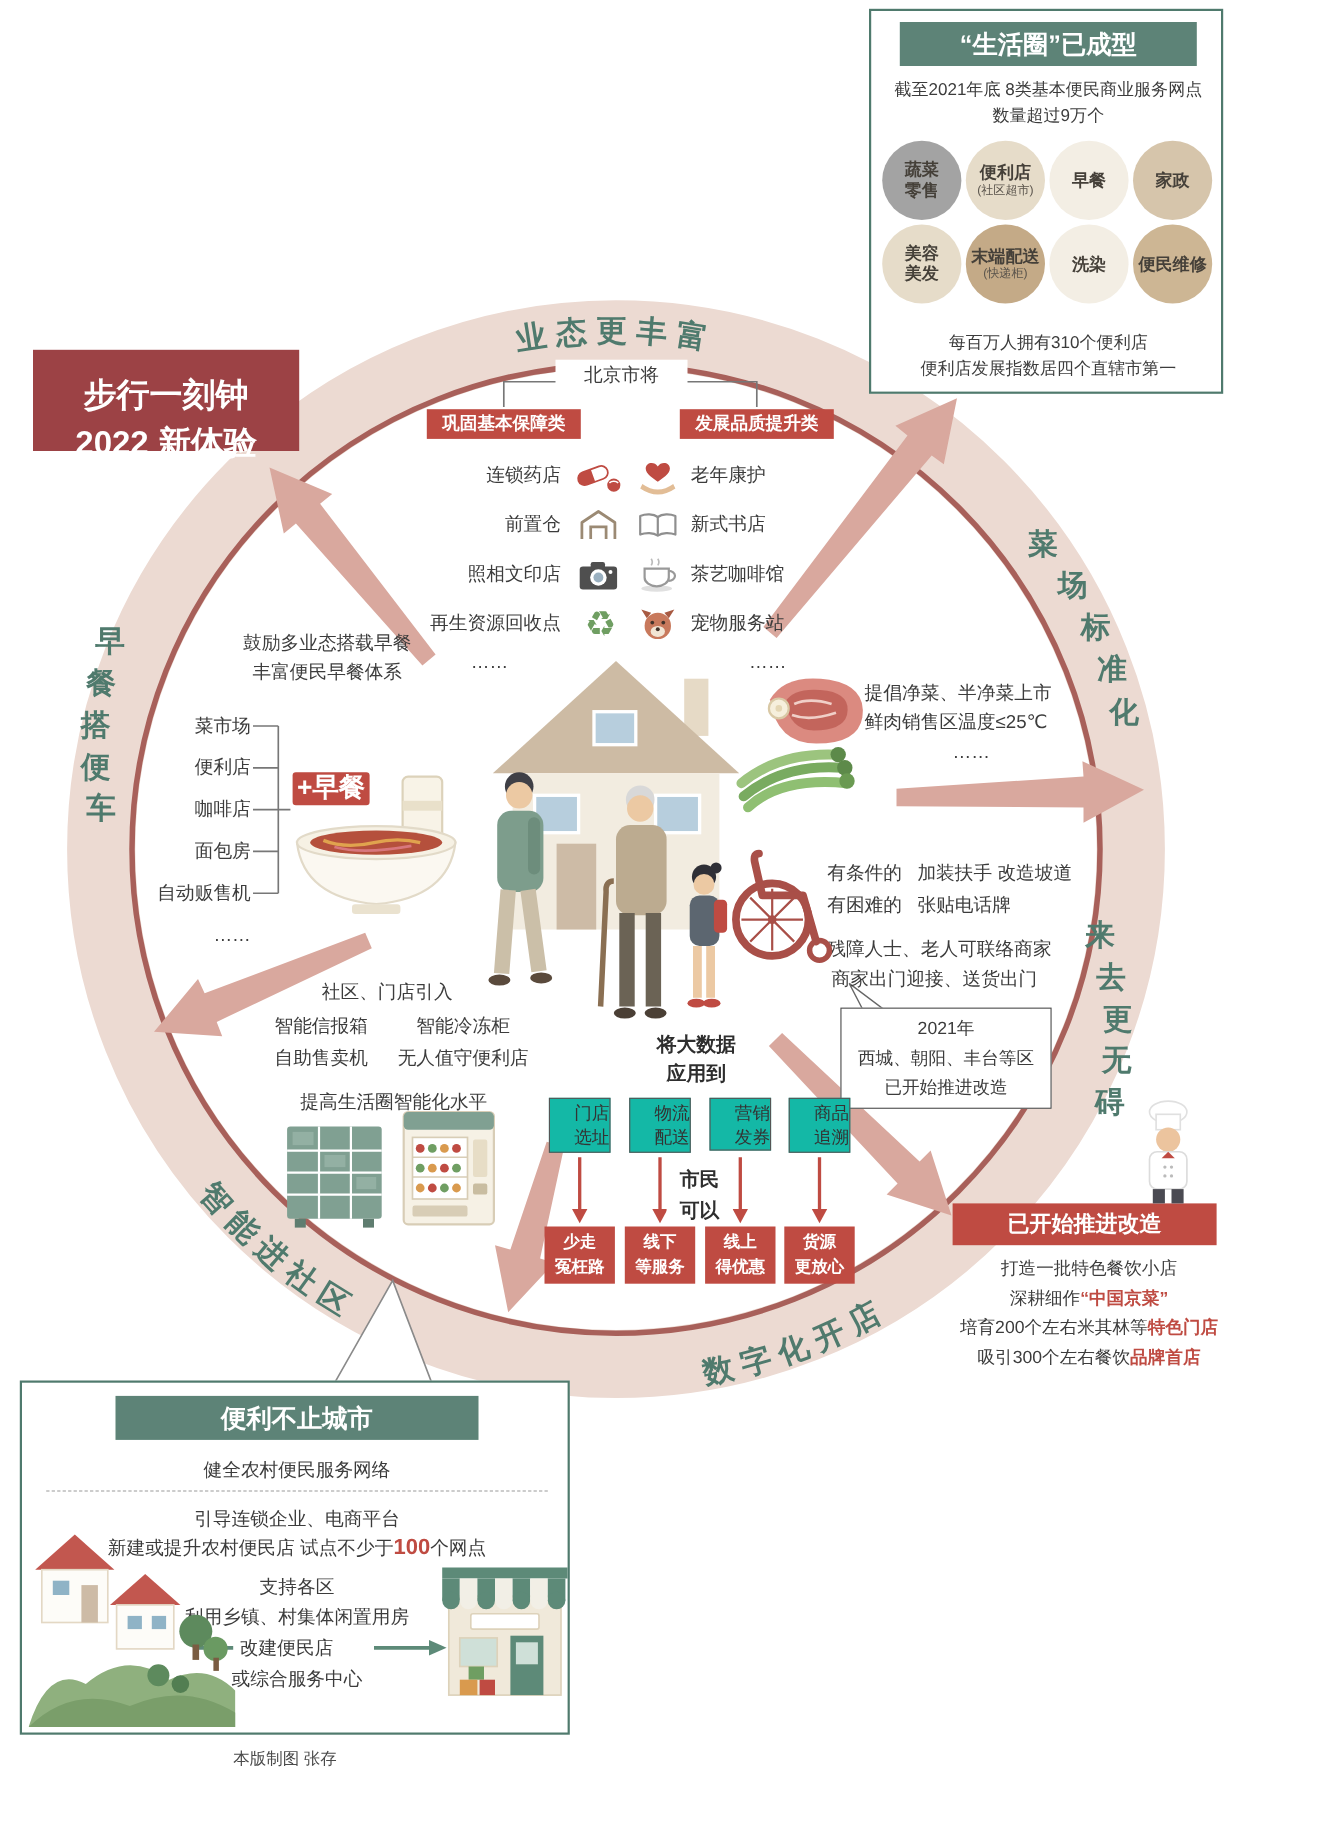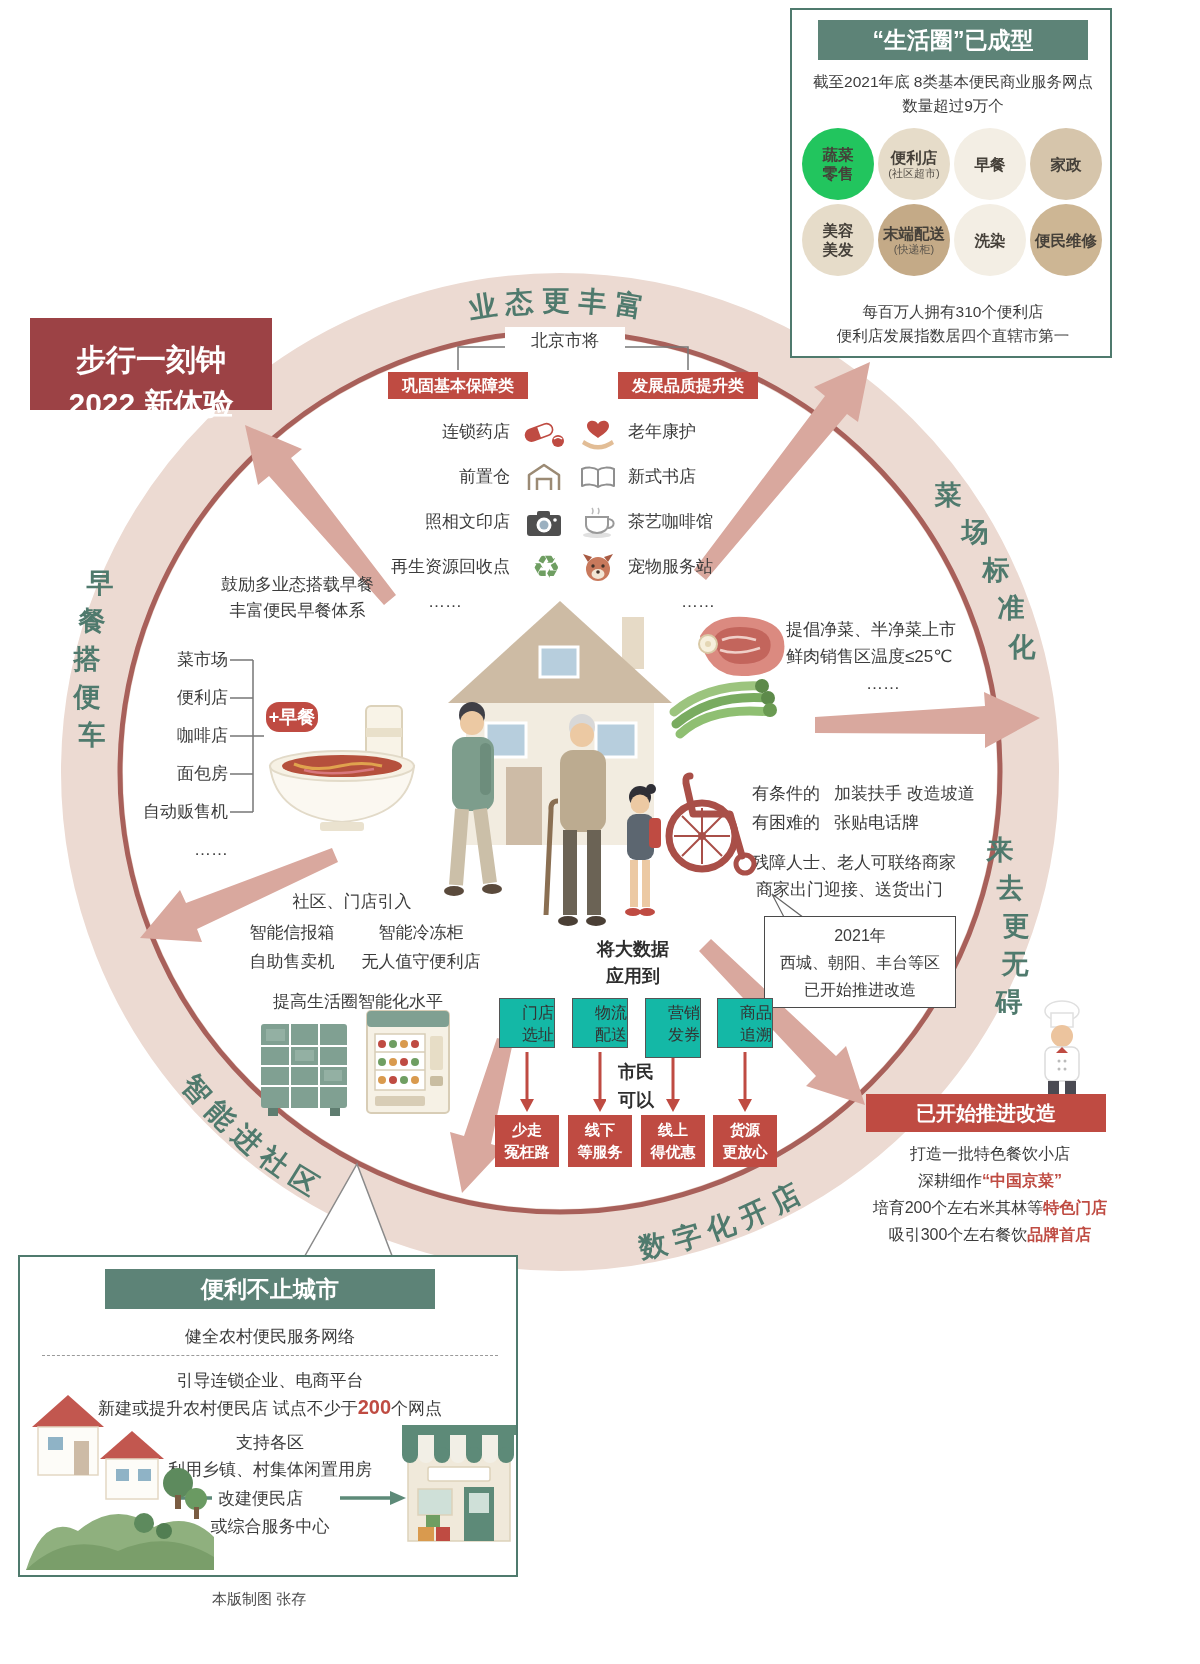--- a/index.html
+++ b/index.html
@@ -96,21 +96,21 @@
 <div class="abs title-box" style="left:30px;top:318px;width:242px;height:92px">
   <div>步行一刻钟</div>
   <div>2022 新体验</div>
 </div>
 
 <div class="gbox" style="left:790px;top:8px;width:322px;height:350px">
   <div class="gheader" style="left:26px;top:10px;width:270px;height:40px">“生活圈”已成型</div>
   <div class="abs small ctr" style="left:0;top:60px;width:322px">截至2021年底 8类基本便民商业服务网点</div>
   <div class="abs small ctr" style="left:0;top:84px;width:322px">数量超过9万个</div>
 
-  <div class="lc-circle" style="left: 10px; top: 118px; background: #22c55e;">
+  <div class="lc-circle" style="left: 10px; top: 118px; background: #a3a3a3;">
     <div class="lc-label">蔬菜</div>
     <div class="lc-label">零售</div>
   </div>
   <div class="lc-circle" style="left: 86px; top: 118px; background: rgb(230, 220, 201);">
     <div class="lc-label">便利店</div>
     <div class="lc-sub">(社区超市)</div>
   </div>
   <div class="lc-circle" style="left: 162px; top: 118px; background: rgb(243, 238, 228);">
     <div class="lc-label">早餐</div>
   </div>
@@ -216,21 +216,21 @@
   <div>丰富便民早餐体系</div>
 </div>
 <div class="abs t17 right lh38" style="left:118px;top:641px;width:110px">
   <div>菜市场</div>
   <div>便利店</div>
   <div>咖啡店</div>
   <div>面包房</div>
   <div>自动贩售机</div>
   <div>……</div>
 </div>
-<div class="abs redlabel" style="left:266px;top:702px;width:52px;height:30px;font-size:18px;line-height:30px;border-radius:13px">+早餐</div>
+<div class="abs redlabel" style="left:266px;top:702px;width:70px;height:30px;font-size:24px;line-height:30px;border-radius:3px">+早餐</div>
 <div class="abs" style="left:254px;top:700px">
   <svg width="180" height="155" viewBox="0 0 180 155">
     <rect x="112" y="6" width="36" height="74" rx="5" fill="#f8f3e7" stroke="#dcd2ba" stroke-width="2"></rect>
     <rect x="112" y="28" width="36" height="9" fill="#e9e0ca"></rect>
     <path d="M16 66 Q22 116 88 122 Q154 116 160 66 Z" fill="#fbf8f1" stroke="#e2dac8" stroke-width="2"></path>
     <ellipse cx="88" cy="66" rx="72" ry="15" fill="#f6f1e4" stroke="#e2dac8" stroke-width="2"></ellipse>
     <ellipse cx="88" cy="66" rx="60" ry="11" fill="#b5503c"></ellipse>
     <path d="M40 64 q20 8 46 2 q22 -5 42 0" stroke="#e0a34e" stroke-width="3" fill="none"></path>
     <path d="M50 70 q26 7 70 -1" stroke="#d8777d" stroke-width="2.5" fill="none"></path>
     <rect x="66" y="122" width="44" height="9" rx="3" fill="#eae2cf"></rect>
@@ -369,21 +369,21 @@
   <div>应用到</div>
 </div>
 <div class="abs appbox" style="left:499px;top:998px;width:56px;height:50px">
   <div>门店</div>
       <div>选址</div>
 </div>
 <div class="abs appbox" style="left:572px;top:998px;width:56px;height:50px">
   <div>物流</div>
       <div>配送</div>
 </div>
-<div class="abs appbox" style="left:645px;top:998px;width:56px;height:60px">
+<div class="abs appbox" style="left:645px;top:998px;width:56px;height:48px">
   <div>营销</div>
       <div>发券</div>
 </div>
 <div class="abs appbox" style="left:717px;top:998px;width:56px;height:50px">
   <div>商品</div>
       <div>追溯</div>
 </div>
 <div class="abs ctr bold lh28" style="left:606px;top:1058px;width:60px;font-size:18px;color:#2e2e2e;background:#fff">
   <div>市民</div>
   <div>可以</div>
@@ -427,21 +427,21 @@
   <div><span>培育200个左右米其林等</span><span class="red-em">特色门店</span></div>
   <div><span>吸引300个左右餐饮</span><span class="red-em">品牌首店</span></div>
 </div>
 
 <div class="gbox" style="left:18px;top:1255px;width:500px;height:322px">
   <div class="gheader" style="left:85px;top:12px;width:330px;height:40px">便利不止城市</div>
   <div class="abs t17 ctr" style="left:0;top:66px;width:500px">健全农村便民服务网络</div>
   <div class="abs dash" style="left:22px;top:98px;width:456px"></div>
   <div class="abs t17 ctr" style="left:0;top:110px;width:500px">引导连锁企业、电商平台</div>
   <div class="abs t17 ctr" style="left:0;top:137px;width:500px">
-    <span>新建或提升农村便民店 试点不少于</span><span class="rnum">200</span><span>个网点</span>
+    <span>新建或提升农村便民店 试点不少于</span><span class="rnum">100</span><span>个网点</span>
   </div>
   <div class="abs t17 ctr" style="left:0;top:172px;width:500px">支持各区</div>
   <div class="abs t17 ctr" style="left:0;top:199px;width:500px">利用乡镇、村集体闲置用房</div>
   <div class="abs t17" style="left:198px;top:228px;width:120px">改建便民店</div>
   <div class="abs t17 ctr" style="left:0;top:256px;width:500px">或综合服务中心</div>
 
   <svg class="abs" style="left:0;top:0" width="500" height="318" viewBox="0 0 500 318">
     <path d="M158 241 H192 M320 241 H372" stroke="#5d8a78" stroke-width="3.5" fill="none"></path>
     <polygon points="370,234 370,248 386,241" fill="#5d8a78"></polygon>
   </svg>

